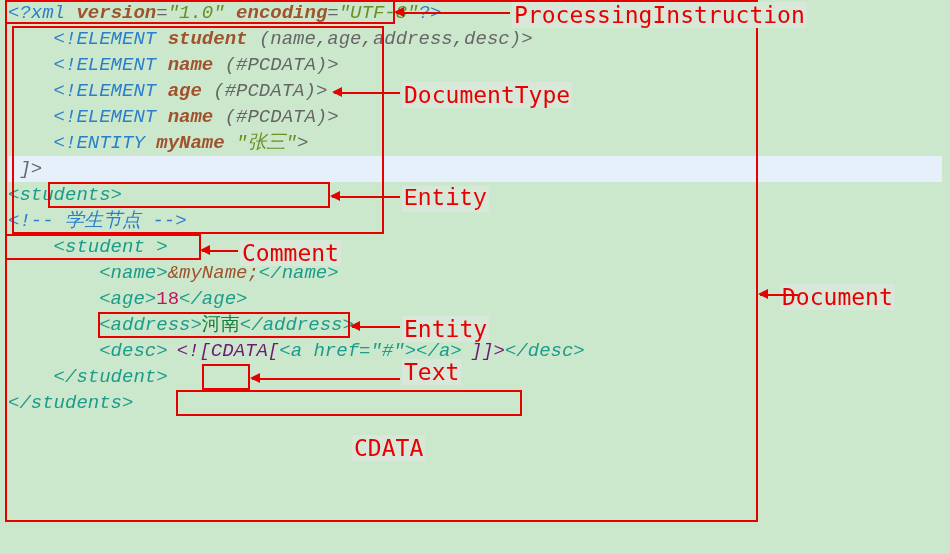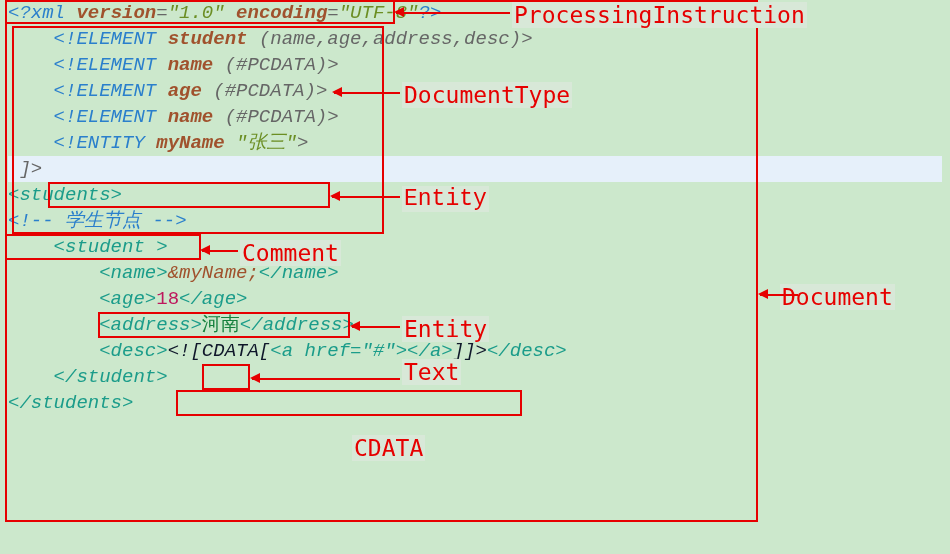--- a/index.html
+++ b/index.html
@@ -20,21 +20,21 @@
   .line { white-space: pre; height: 26px; }
   .hl { background: #e6f0fa; display: block; width: 100%; }
   .punct { color: #666; }
   .tag { color: #1b9c8a; }
   .kw { color: #2a7fcc; font-family: Liberation Mono, monospace; }
   .name { color: #a0522d; font-weight: bold; }
   .num { color: #be185d; font-style: normal; }
   .txt { color: #15803d; font-style: normal; }
   .str { color: #6b8e23; }
   .ent { color: #a0522d; }
-  .cdata-br { color: #0f172a; }
+  .cdata-br { color: #701a75; margin-left: 9px; }
   
   .box {
     position: absolute;
     border: 2px solid #e60000;
     background: transparent;
     pointer-events: none;
   }
   .label {
     position: absolute;
     background: #d8e8d8;

